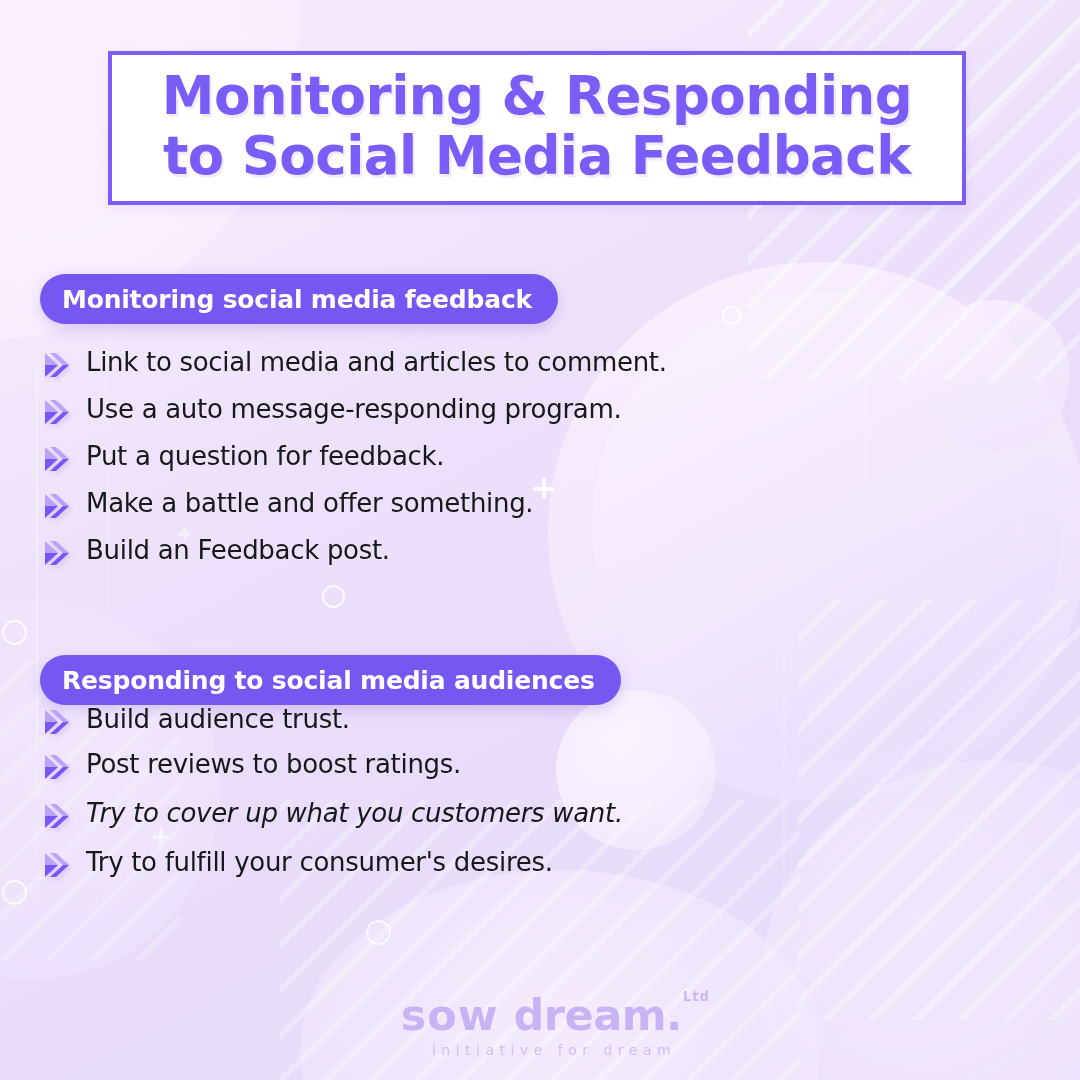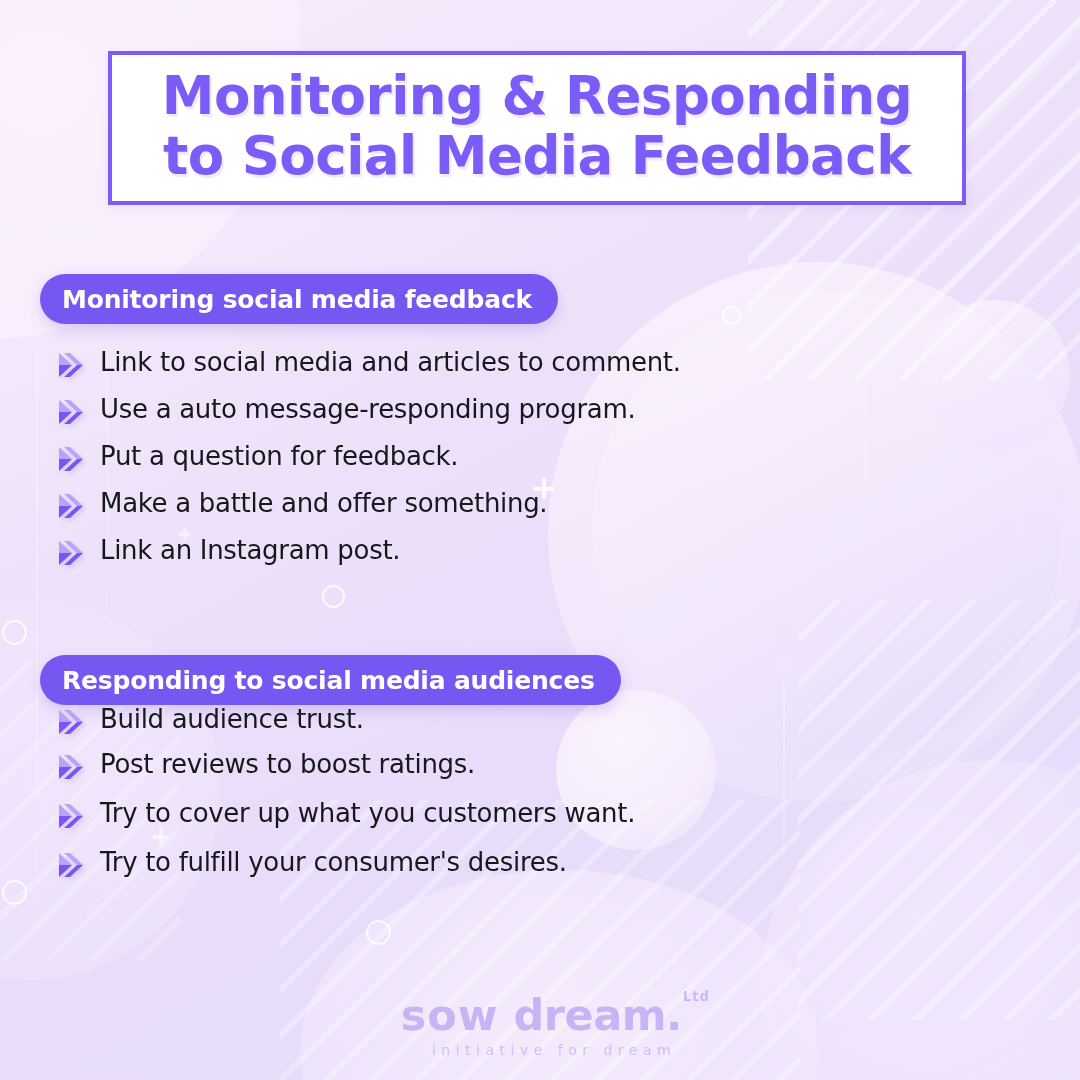--- a/index.html
+++ b/index.html
@@ -196,21 +196,21 @@
   #pill-responding {
     left: 40px; top: 624px;
     height: 50px;
     padding: 0 26px 0 22px;
     font-size: 25px;
     letter-spacing: -0.2px;
     margin-top: 31px;
   }
 
   
-  .list { position: absolute; left: 58px; }
+  .list { position: absolute; left: 44px; }
   #list-monitoring { top: 348px; }
   #list-responding { top: 705px; }
 
   .item {
     display: flex;
     align-items: flex-start;
     margin-bottom: 17px;
   }
   .item.gap-before { margin-top: 17px; }
 
@@ -374,21 +374,21 @@
       <span class="item-text">Make a battle and offer something.</span>
     </div>
 
     <div class="item">
       <span class="bullet">
         <svg viewBox="0 0 30 26" xmlns="http://www.w3.org/2000/svg">
           <path d="M1 1 L14 13 L1 25 Z" fill="url(#bg1)"></path>
           <path d="M12 1 L25 13 L12 25 L6 25 L19 13 L6 1 Z" fill="url(#bg1)"></path>
         </svg>
       </span>
-      <span class="item-text">Link an Instagram post.</span>
+      <span class="item-text">Build an Feedback post.</span>
     </div>
 
   </div>
 
   <div class="pill" id="pill-responding">
     <span>Responding to social media audiences</span>
   </div>
 
   <div class="list" id="list-responding">
 
@@ -405,21 +405,21 @@
     <div class="item" style="margin-bottom:19px;">
       <span class="bullet">
         <svg viewBox="0 0 30 26" xmlns="http://www.w3.org/2000/svg">
           <path d="M1 1 L14 13 L1 25 Z" fill="url(#bg1)"></path>
           <path d="M12 1 L25 13 L12 25 L6 25 L19 13 L6 1 Z" fill="url(#bg1)"></path>
         </svg>
       </span>
       <span class="item-text">Post reviews to boost ratings.</span>
     </div>
 
-    <div class="item" style="margin-bottom:19px;">
+    <div class="item" style="margin-bottom:19px;font-style:italic;">
       <span class="bullet">
         <svg viewBox="0 0 30 26" xmlns="http://www.w3.org/2000/svg">
           <path d="M1 1 L14 13 L1 25 Z" fill="url(#bg1)"></path>
           <path d="M12 1 L25 13 L12 25 L6 25 L19 13 L6 1 Z" fill="url(#bg1)"></path>
         </svg>
       </span>
       <span class="item-text">Try to cover up what you customers want.</span>
     </div>
 
     <div class="item">

